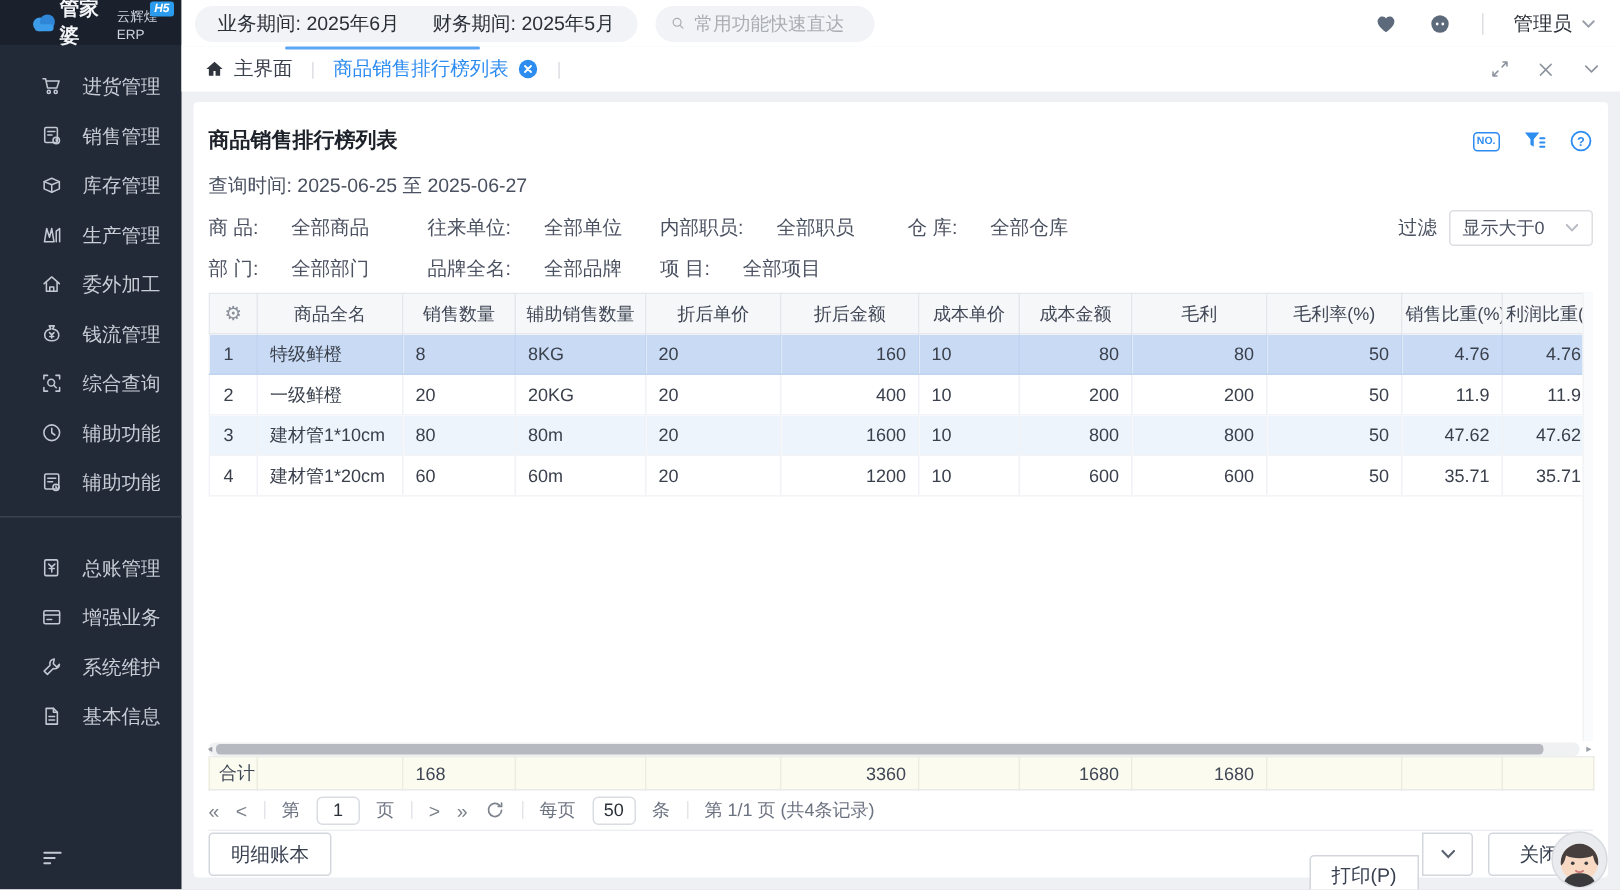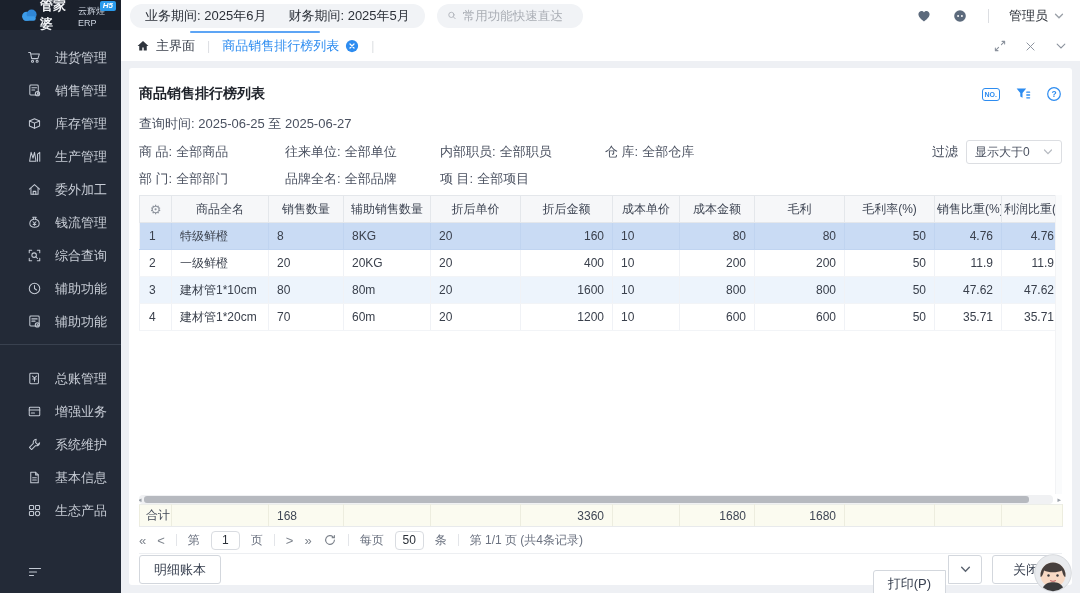--- a/index.html
+++ b/index.html
@@ -42,21 +42,21 @@
   
   .main { position:absolute; left:121px; top:61px; width:959px; height:532px; padding:7px 8px 8px; }
   .card { background:#fff; border-radius:3px; height:517px; padding:10px 10px 0; display:flex; flex-direction:column; position:relative; }
   .card-head { height:32px; display:flex; align-items:center; }
   .card-title { font-size:14px; font-weight:bold; color:#1d2129; }
   .head-icons { margin-left:auto; display:flex; align-items:center; gap:15px; }
   .no-badge { border:1.3px solid #2d8cf0; color:#2d8cf0; font-size:7px; font-weight:bold; border-radius:3px; padding:2px 2px; line-height:7px; cursor:pointer; }
   .query-row { height:28px; display:flex; align-items:center; font-size:13px; color:#4a5160; }
   .frow { height:28px; display:flex; align-items:center; font-size:13px; color:#4a5160; position:relative; }
   .frow.r2 { height:26px; }
-  .f-item { display:inline-flex; gap:4px; }
+  .f-item { display:inline-flex; gap:22px; }
   .f-item.w0 { width:146px; } .f-item.w1 { width:155px; } .f-item.w2 { width:165px; }
   .filter-dd { position:absolute; right:0; top:2px; display:flex; align-items:center; gap:8px; font-size:13px; color:#4a5160; }
   .dd-box { width:96px; height:24px; border:1px solid #dcdee2; border-radius:3px; display:flex; align-items:center; padding:0 8px; font-size:12px; color:#4a5160; cursor:pointer; background:#fff; }
   .dd-box .dd-val { flex:1; }
 
   
   .grid-area { flex:1; position:relative; margin-top:3px; overflow:hidden; }
   table.grid { border-collapse:collapse; table-layout:fixed; width:923px; font-size:12px; }
   table.grid th { height:27px; background:#f6f7f9; font-weight:normal; color:#3f4654; border:1px solid #e4e7eb; text-align:center; padding:0 2px; overflow:hidden; white-space:nowrap; cursor:pointer; }
   table.grid td { height:27px; padding:0 8px; color:#3a404c; border-right:1px solid #f0f2f6; border-bottom:1px solid #f2f4f7; overflow:hidden; white-space:nowrap; }
@@ -225,31 +225,20 @@
           <span>系统维护</span>
         </div>
         <div class="side-item">
           <span class="icn">
             <svg width="15" height="15" viewBox="0 0 16 16" fill="none" stroke="currentColor" stroke-width="1.1" stroke-linecap="round" stroke-linejoin="round">
               <path d="M4 2.4h5.2l2.8 2.8v8.4H4z"></path>
               <path d="M9.2 2.4v2.8H12M6 8.2h4M6 10.6h4"></path>
             </svg>
           </span>
           <span>基本信息</span>
-        </div>
-        <div class="side-item">
-          <span class="icn">
-            <svg width="15" height="15" viewBox="0 0 16 16" fill="none" stroke="currentColor" stroke-width="1.1" stroke-linecap="round" stroke-linejoin="round">
-              <rect x="2.6" y="2.6" width="4.4" height="4.4" rx=".8"></rect>
-              <rect x="9" y="2.6" width="4.4" height="4.4" rx=".8"></rect>
-              <rect x="2.6" y="9" width="4.4" height="4.4" rx=".8"></rect>
-              <circle cx="11.2" cy="11.2" r="2.3"></circle>
-            </svg>
-          </span>
-          <span>生态产品</span>
         </div>
       </nav>
     <span class="collapse-btn">
       <svg width="16" height="16" viewBox="0 0 16 16" fill="none" stroke="currentColor" stroke-width="1.2" stroke-linecap="round">
           <path d="M2.5 4.5h11M2.5 8h7M2.5 11.5h4"></path>
         </svg>
     </span>
   </aside>
 
   <header class="topbar">
@@ -449,21 +438,21 @@
                 <td style="text-align:left">10</td>
                 <td style="text-align:right">800</td>
                 <td style="text-align:right">800</td>
                 <td style="text-align:right">50</td>
                 <td style="text-align:right">47.62</td>
                 <td style="text-align:right">47.62</td>
               </tr>
               <tr>
                 <td style="text-align:left">4</td>
                 <td style="text-align:left">建材管1*20cm</td>
-                <td style="text-align:left">70</td>
+                <td style="text-align:left">60</td>
                 <td style="text-align:left">60m</td>
                 <td style="text-align:left">20</td>
                 <td style="text-align:right">1200</td>
                 <td style="text-align:left">10</td>
                 <td style="text-align:right">600</td>
                 <td style="text-align:right">600</td>
                 <td style="text-align:right">50</td>
                 <td style="text-align:right">35.71</td>
                 <td style="text-align:right">35.71</td>
               </tr>

